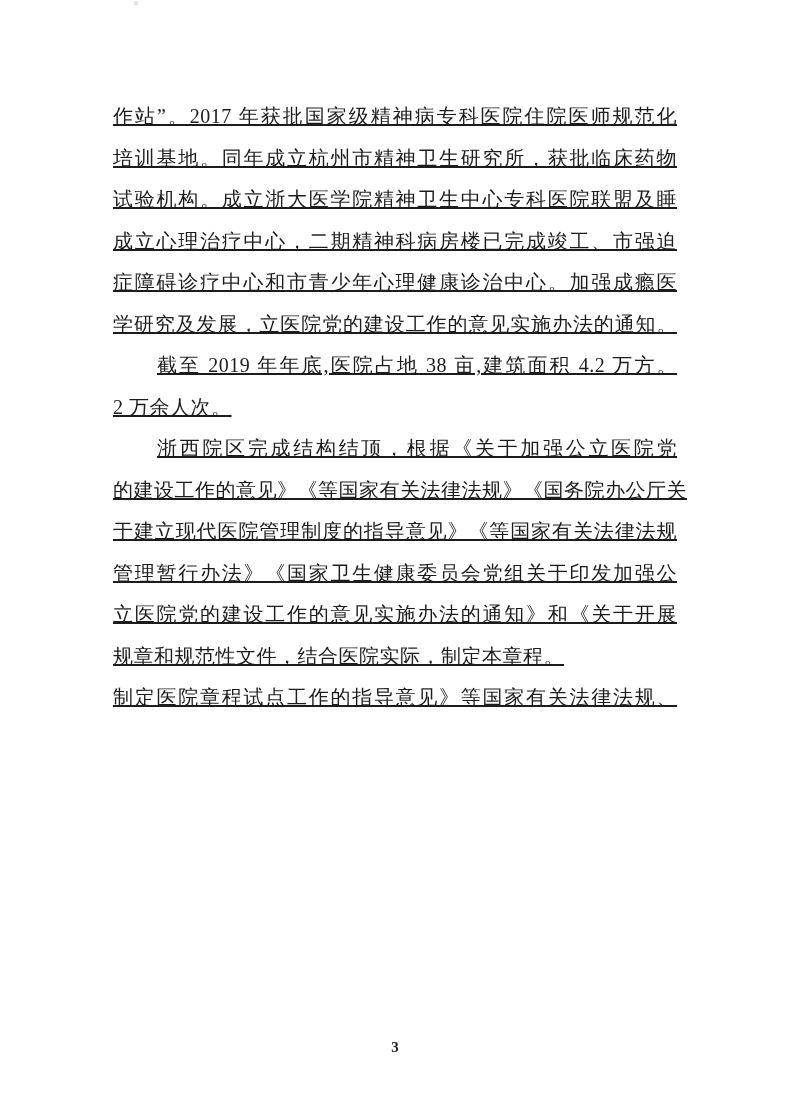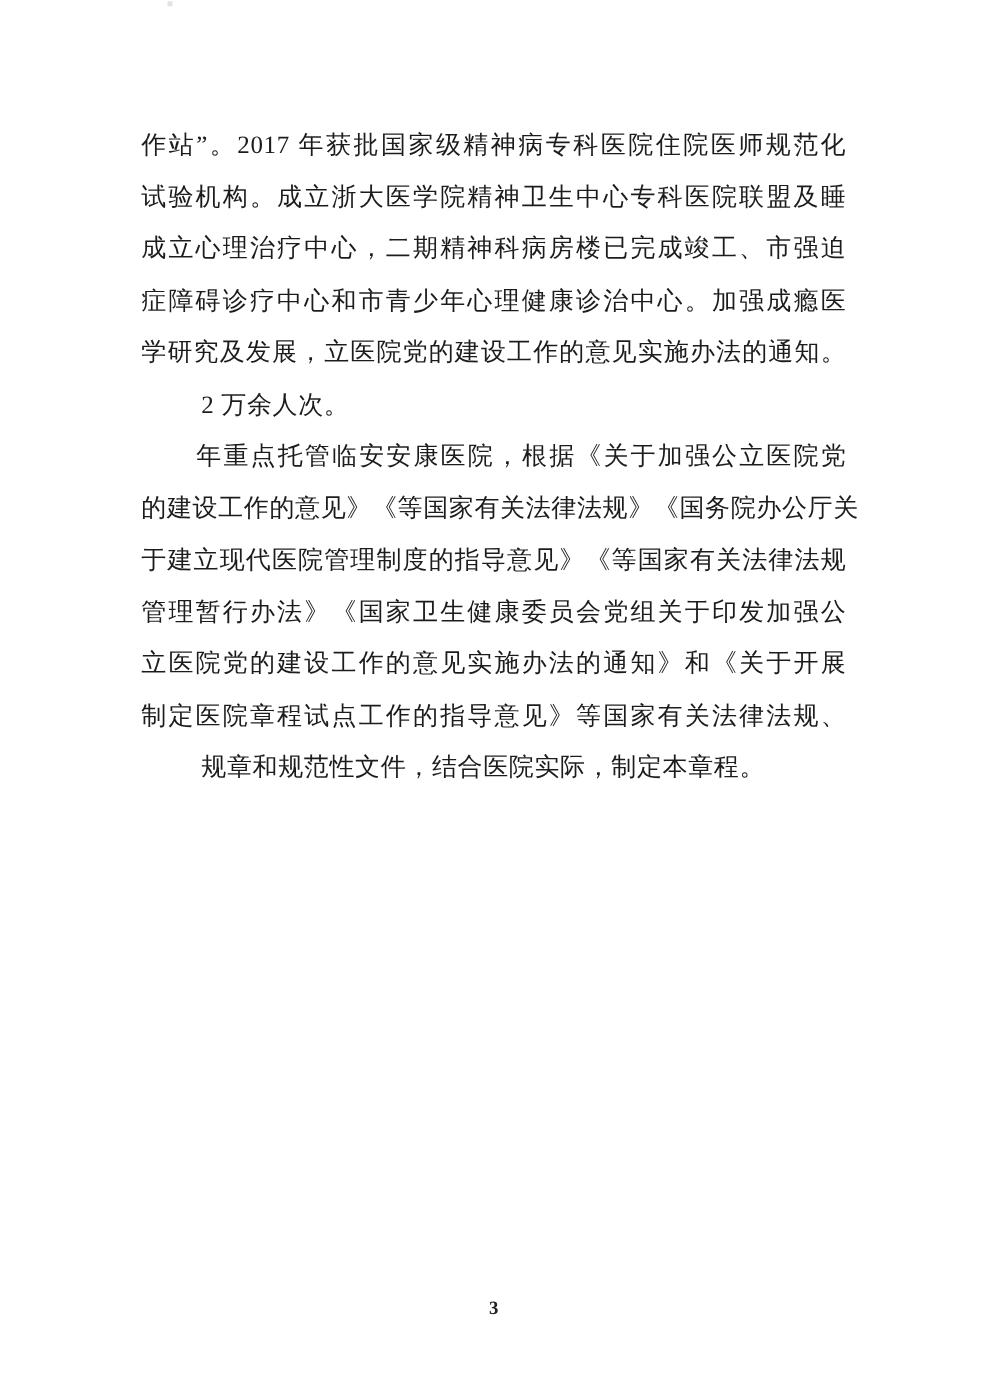--- a/index.html
+++ b/index.html
@@ -21,37 +21,37 @@
     top: 1px;
     width: 4px;
     height: 4px;
     background: #e3e3e3;
   }
   .text-block {
     position: absolute;
     left: 113px;
     top: 96px;
     width: 564px;
+    text-decoration: underline;
   }
   .line {
     display: block;
     height: 41.5px;
     line-height: 41.5px;
     font-size: 20px;
     white-space: nowrap;
     letter-spacing: 0.5px;
   }
   .just {
     text-align: justify;
     text-align-last: justify;
   }
   .plain {
     text-align: left;
     text-align-last: left;
-    margin-left: 48px;
   }
   .indent {
     text-indent: 44px;
   }
   .page-footer {
     position: absolute;
     left: 0;
     top: 1038px;
     width: 790px;
     text-align: center;
@@ -65,36 +65,38 @@
 </style>
 </head>
 <body>
 
 <div class="scan-speck"></div>
 
 <div class="text-block">
 
   <div>
     <div class="line just">作站”。2017 年获批国家级精神病专科医院住院医师规范化</div>
+    <div class="line just">培训基地。同年成立杭州市精神卫生研究所，获批临床药物</div>
     <div class="line just">试验机构。成立浙大医学院精神卫生中心专科医院联盟及睡</div>
     <div class="line just">成立心理治疗中心，二期精神科病房楼已完成竣工、市强迫</div>
     <div class="line just">症障碍诊疗中心和市青少年心理健康诊治中心。加强成瘾医</div>
     <div class="line just">学研究及发展，立医院党的建设工作的意见实施办法的通知。</div>
   </div>
 
   <div>
+    <div class="line just indent">截至 2019 年年底,医院占地 38 亩,建筑面积 4.2 万方。</div>
     <div class="line plain">2 万余人次。</div>
   </div>
 
   <div>
-    <div class="line just indent">年重点托管临安安康医院，根据《关于加强公立医院党</div>
+    <div class="line just indent">浙西院区完成结构结顶，根据《关于加强公立医院党</div>
     <div class="line just">的建设工作的意见》《等国家有关法律法规》《国务院办公厅关</div>
     <div class="line just">于建立现代医院管理制度的指导意见》《等国家有关法律法规</div>
     <div class="line just">管理暂行办法》《国家卫生健康委员会党组关于印发加强公</div>
     <div class="line just">立医院党的建设工作的意见实施办法的通知》和《关于开展</div>
+    <div class="line plain">规章和规范性文件，结合医院实际，制定本章程。</div>
     <div class="line just">制定医院章程试点工作的指导意见》等国家有关法律法规、</div>
-    <div class="line plain">规章和规范性文件，结合医院实际，制定本章程。</div>
   </div>
 </div>
 
 <div class="page-footer">
   <span class="page-number">3</span>
 </div>
 
 </body></html>

